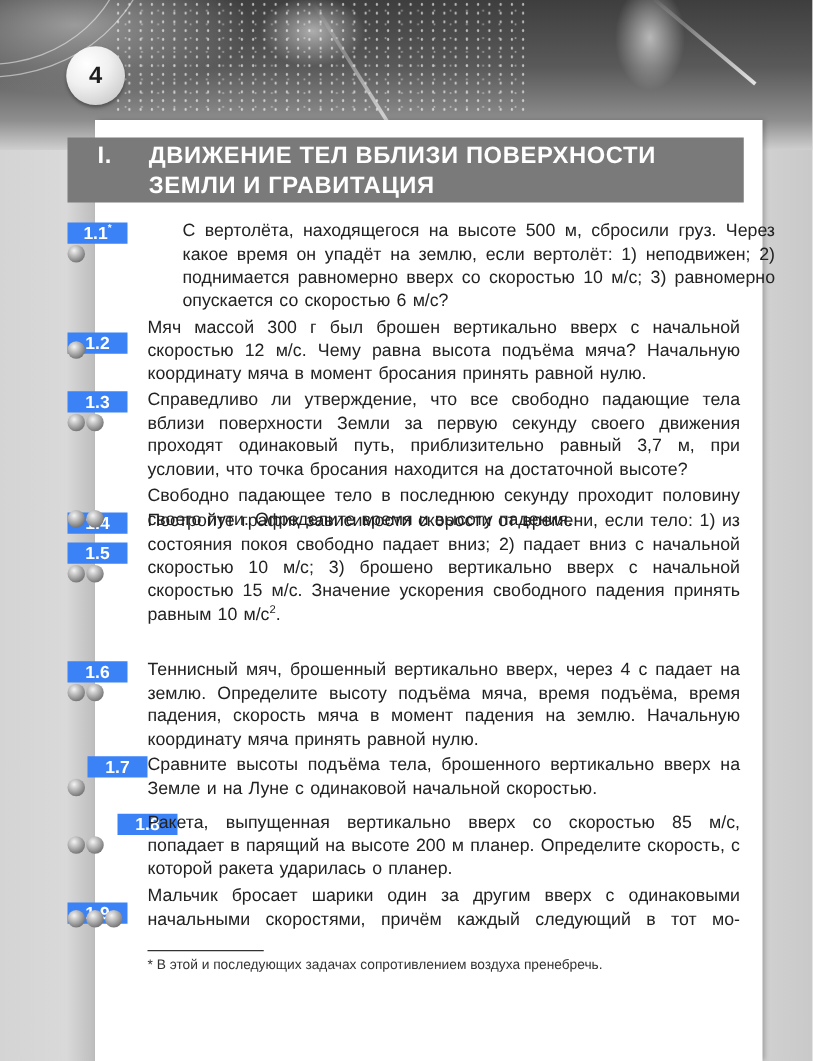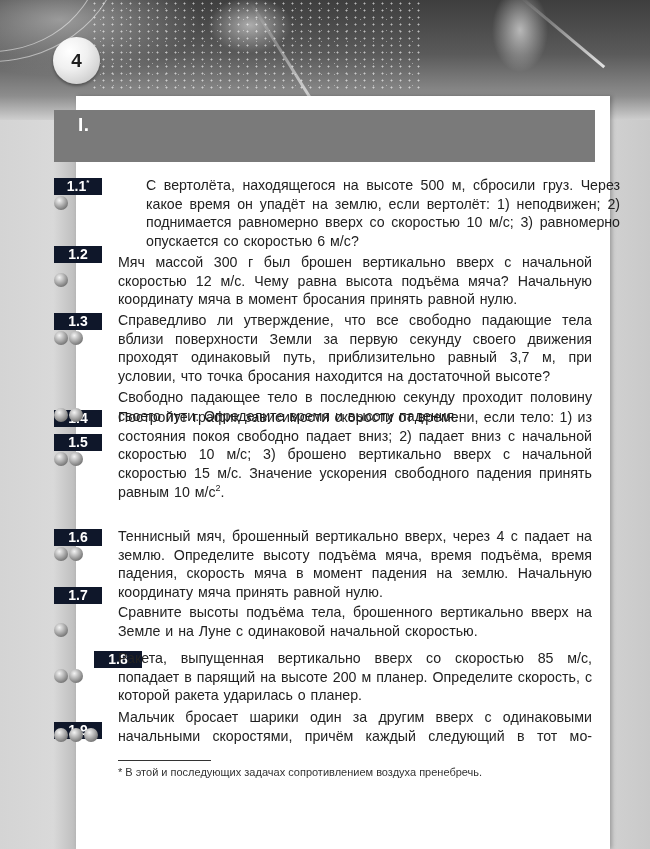--- a/index.html
+++ b/index.html
@@ -48,21 +48,21 @@
   .chapter {
     position: absolute; left: 54px; top: 110px; width: 541px; height: 52px;
     background: #7a7a7a; color: #ffffff; font-weight: bold;
     font-size: 19px; line-height: 24px; letter-spacing: 0.5px;
   }
   .chapter .num { position: absolute; left: 24px; top: 3px; }
   .chapter .title { position: absolute; left: 65px; top: 3px; width: 470px; }
   .task { position: absolute; left: 0; width: 650px; }
   .badge {
     position: absolute; left: 54px; width: 48px; height: 17px;
-    background: #0f172a; color: #ffffff; font-weight: bold; font-size: 14px;
+    background: #3b82f6; color: #ffffff; font-weight: bold; font-size: 14px;
     line-height: 17px; text-align: center;
   }
   .badge sup { font-size: 8px; vertical-align: top; line-height: 10px; }
   .balls { position: absolute; left: 54px; display: flex; gap: 1px; }
   .ball {
     width: 14px; height: 14px; border-radius: 50%;
     background: radial-gradient(circle at 38% 32%, #f4f4f4 0%, #a9a9a9 45%, #4b4b4b 100%);
   }
   .text {
     position: absolute; left: 118px; width: 474px;
@@ -84,32 +84,33 @@
   <div class="beam" style="left:520px; top:-5px; width:110px; transform:rotate(40deg);"></div>
 </div>
 
 <div class="left-bar"></div>
 <div class="sheet"></div>
 
 <div class="page-num">4</div>
 
 <div class="chapter">
   <span class="num">I.</span>
+  <span class="title">ДВИЖЕНИЕ ТЕЛ ВБЛИЗИ ПОВЕРХНОСТИ ЗЕМЛИ И ГРАВИТАЦИЯ</span>
 </div>
 
 <div class="task">
   <div class="badge" style="top:178px;"><span>1.1</span><sup>*</sup></div>
   <div class="balls" style="top:196px;">
     <span class="ball"></span>
   </div>
   <div class="text" style="top:176px;margin-left:28px;">С вертолёта, находящегося на высоте 500 м, сбросили груз. Через какое время он упадёт на землю, если вертолёт: 1) неподвижен; 2) поднимается равномерно вверх со скоростью 10 м/с; 3) равномерно опускается со скоростью 6 м/с?</div>
 </div>
 
 <div class="task">
-  <div class="badge" style="top:246px;text-align:center;">1.2</div>
+  <div class="badge" style="top:266px;text-align:center;">1.2</div>
   <div class="balls" style="top:273px;">
     <span class="ball"></span>
   </div>
   <div class="text" style="top:253px;">Мяч массой 300 г был брошен вертикально вверх с начальной скоростью 12 м/с. Чему равна высота подъёма мяча? Начальную координату мяча в момент бросания принять равной нулю.</div>
 </div>
 
 <div class="task">
   <div class="badge" style="top:313px;">1.3</div>
   <div class="balls" style="top:331px;">
     <span class="ball"></span>
@@ -139,21 +140,21 @@
 <div class="task">
   <div class="badge" style="top:529px;">1.6</div>
   <div class="balls" style="top:547px;">
     <span class="ball"></span>
     <span class="ball"></span>
   </div>
   <div class="text" style="top:527px;">Теннисный мяч, брошенный вертикально вверх, через 4 с падает на землю. Определите высоту подъёма мяча, время подъёма, время падения, скорость мяча в момент падения на землю. Начальную координату мяча принять равной нулю.</div>
 </div>
 
 <div class="task">
-  <div class="badge" style="top:587px;">1.7</div>
+  <div class="badge" style="top:605px;margin-left:16px;">1.7</div>
   <div class="balls" style="top:623px;">
     <span class="ball"></span>
   </div>
   <div class="text" style="top:603px;">Сравните высоты подъёма тела, брошенного вертикально вверх на Земле и на Луне с одинаковой начальной скоростью.</div>
 </div>
 
 <div class="task">
   <div class="badge" style="top:651px;margin-left:40px;">1.8</div>
   <div class="balls" style="top:669px;">
     <span class="ball"></span>

